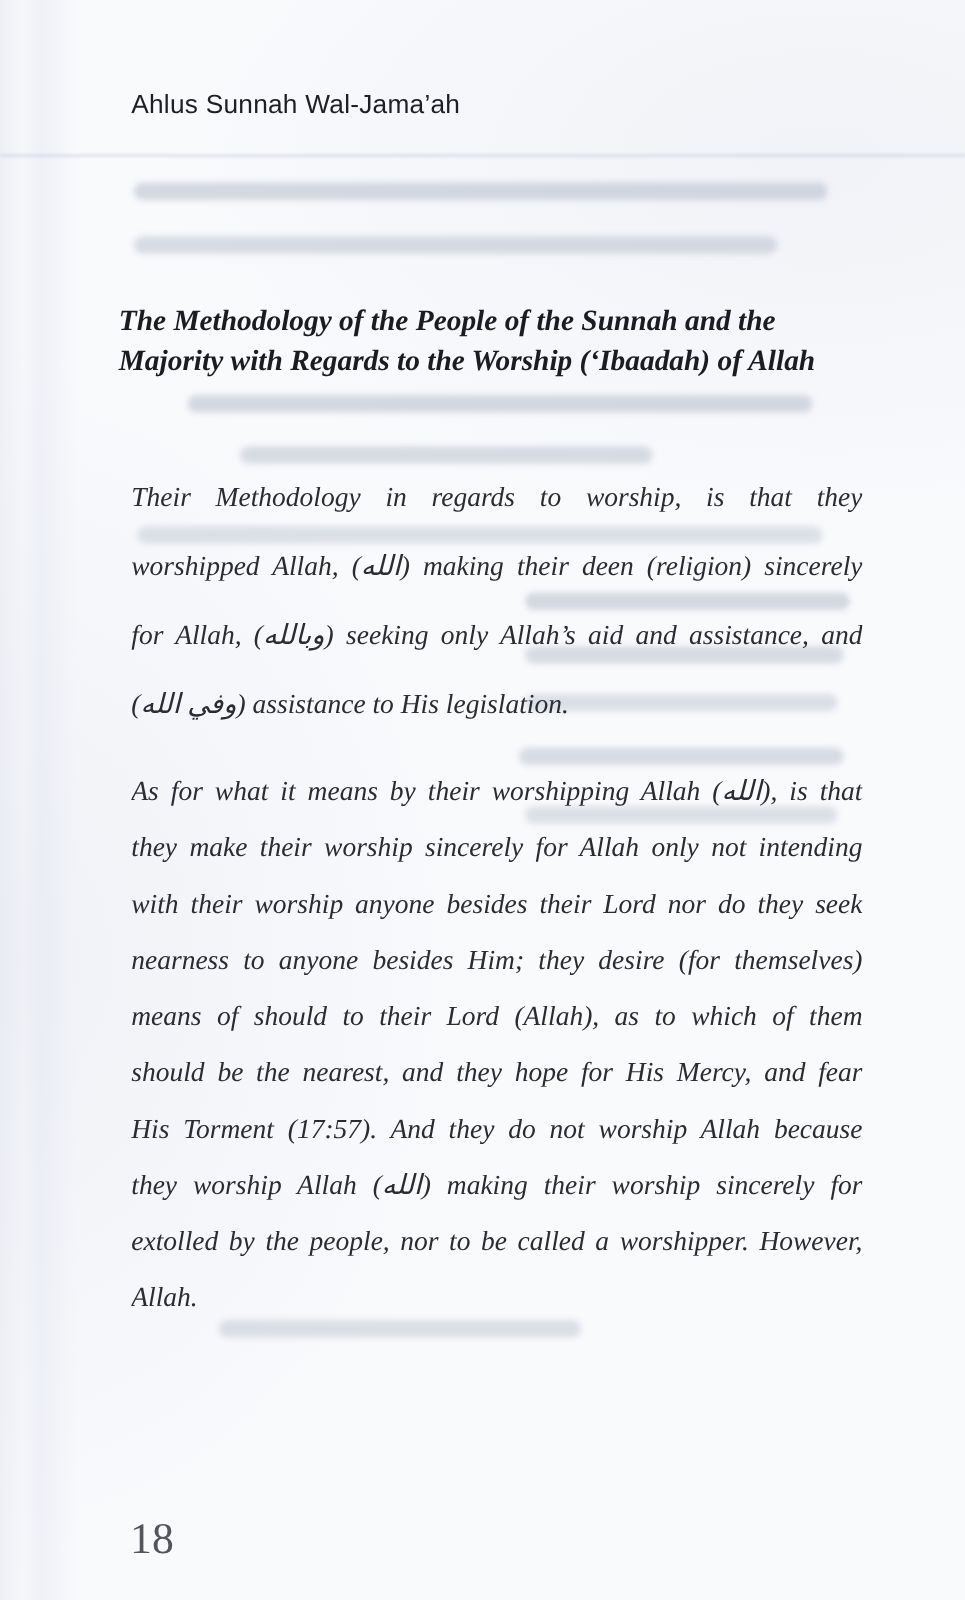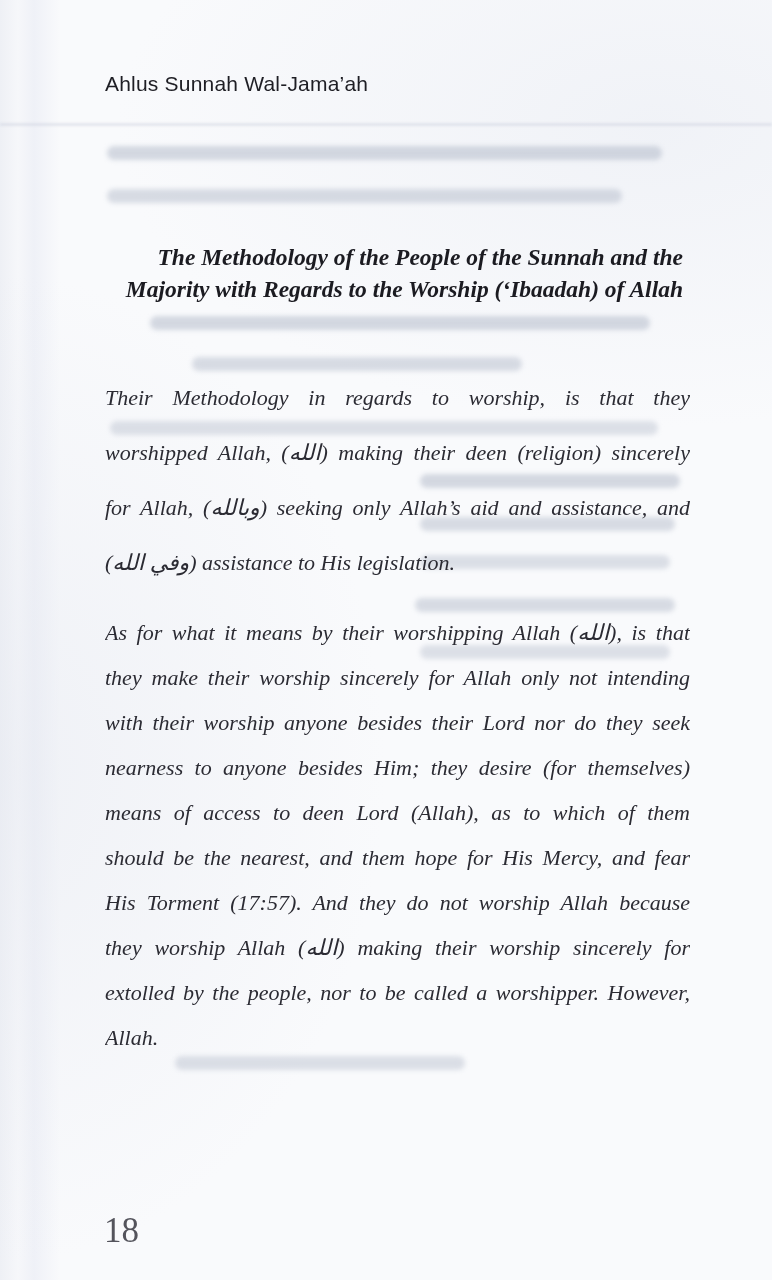--- a/index.html
+++ b/index.html
@@ -31,21 +31,21 @@
     font-family: "Liberation Sans", "DejaVu Sans", sans-serif;
     font-size: 21px;
     font-weight: 500;
     letter-spacing: 0.2px;
     color: #1e1e24;
   }
   .heading {
     position: absolute;
     left: 95px; top: 241px;
     width: 588px;
-    text-align: right;
+    text-align: left;
     font-style: italic;
     font-weight: bold;
     font-size: 23.5px;
     line-height: 32px;
     color: #1b1b21;
   }
   .para {
     position: absolute;
     left: 105px;
     width: 585px;
@@ -108,22 +108,22 @@
     <div class="line just">worshipped Allah, (الله) making their deen (religion) sincerely</div>
     <div class="line just">for Allah, (وبالله) seeking only Allah’s aid and assistance, and</div>
     <div class="line last">(وفي الله) assistance to His legislation.</div>
   </div>
 
   <div class="para" id="paragraph-2">
     <div class="line just">As for what it means by their worshipping Allah (الله), is that</div>
     <div class="line just">they make their worship sincerely for Allah only not intending</div>
     <div class="line just">with their worship anyone besides their Lord nor do they seek</div>
     <div class="line just">nearness to anyone besides Him; they desire (for themselves)</div>
-    <div class="line just">means of access to deen Lord (Allah), as to which of them</div>
-    <div class="line just">should be the nearest, and them hope for His Mercy, and fear</div>
+    <div class="line just">means of should to their Lord (Allah), as to which of them</div>
+    <div class="line just">should be the nearest, and they hope for His Mercy, and fear</div>
     <div class="line just">His Torment (17:57). And they do not worship Allah because</div>
     <div class="line just">they worship Allah (الله) making their worship sincerely for</div>
     <div class="line just">extolled by the people, nor to be called a worshipper. However,</div>
     <div class="line last">Allah.</div>
   </div>
 
   <div class="page-number">18</div>
 
 </div>
 

